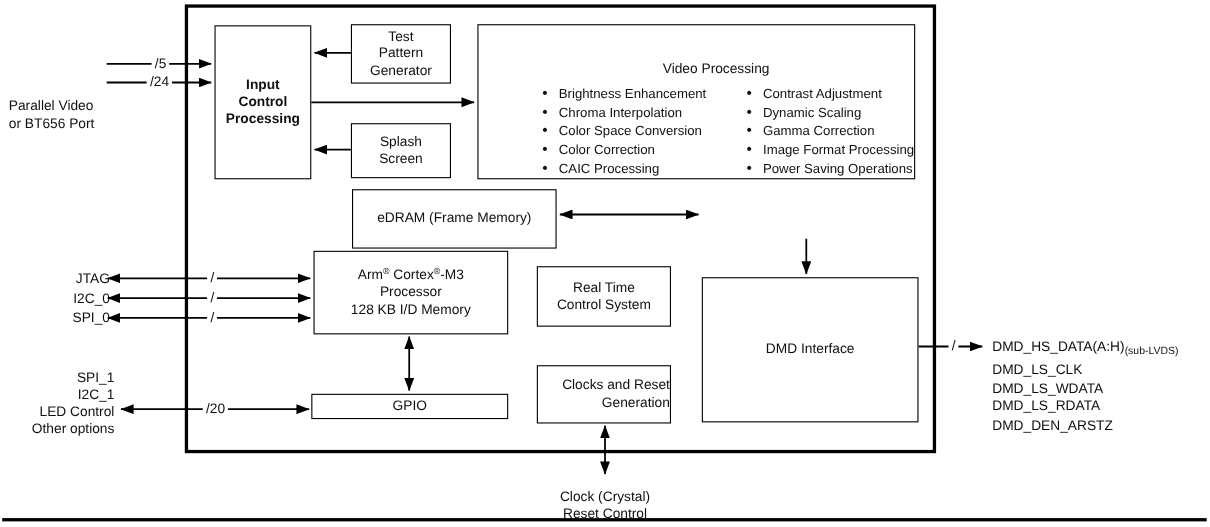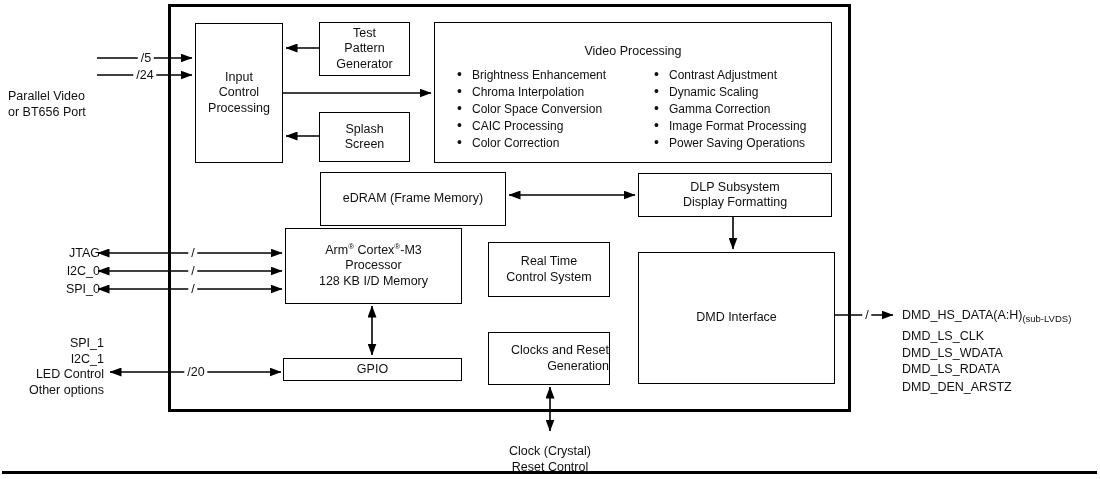--- a/index.html
+++ b/index.html
@@ -13,24 +13,24 @@
   .mainbox {
     position:absolute; left:168px; top:4px; width:683px; height:408px;
     border:3.5px solid #000; box-sizing:border-box; background:#ffffff;
   }
   .block {
     position:absolute; border:1.6px solid #000; box-sizing:border-box;
     background:#ffffff; display:flex; flex-direction:column;
     justify-content:center; align-items:center; text-align:center;
     font-size:12.5px; line-height:15.5px; z-index:2;
   }
-  .b-icp    { left:195px; top:23px;  width:88px;  height:140px; }
+  .b-icp    { left:195px; top:23px;  width:88px;  height:140px;font-weight:bold; }
   .b-tpg    { left:319px; top:22px;  width:91px;  height:54px; }
   .b-splash { left:319px; top:112px; width:91px;  height:50px; }
-  .b-vp     { left:434px; top:22px;  width:398px; height:141px; justify-content:center; }
+  .b-vp     { left:434px; top:22px;  width:398px; height:141px; justify-content:flex-end;padding-left:36px; }
   .b-edram  { left:320px; top:172px; width:186px; height:54px; }
   .b-dlp    { left:638px; top:173px; width:194px; height:44px; }
   .b-arm    { left:285px; top:228px; width:177px; height:76px; }
   .b-rtc    { left:488px; top:242px; width:122px; height:55px; }
   .b-clocks { left:488px; top:332px; width:122px; height:53px;align-items:flex-end; }
   .b-dmdif  { left:638px; top:252px; width:197px; height:132px; }
   .b-gpio   { left:283px; top:358px; width:179px; height:23px; }
 
   sup.reg { font-size:8px; line-height:0; vertical-align:super; }
 
@@ -93,44 +93,40 @@
   </div>
 
   <div class="block b-vp">
     <div class="vp-title">Video Processing</div>
     <div class="vp-cols">
       <div class="vp-col1">
         <ul>
           <li>Brightness Enhancement</li>
           <li>Chroma Interpolation</li>
           <li>Color Space Conversion</li>
+          <li>Color Correction</li>
           <li>CAIC Processing</li>
-          <li>Color Correction</li>
         </ul>
       </div>
       <div class="vp-col2">
         <ul>
           <li>Contrast Adjustment</li>
           <li>Dynamic Scaling</li>
           <li>Gamma Correction</li>
           <li>Image Format Processing</li>
           <li>Power Saving Operations</li>
         </ul>
       </div>
     </div>
   </div>
 
   <div class="block b-edram">
     <div>eDRAM (Frame Memory)</div>
   </div>
 
-  <div class="block b-dlp">
-    <div>DLP Subsystem</div>
-    <div>Display Formatting</div>
-  </div>
 
   <div class="block b-arm">
     <div><span>Arm</span><sup class="reg">®</sup><span> Cortex</span><sup class="reg">®</sup><span>-M3</span></div>
     <div>Processor</div>
     <div>128 KB I/D Memory</div>
   </div>
 
   <div class="block b-rtc">
     <div>Real Time</div>
     <div>Control System</div>

